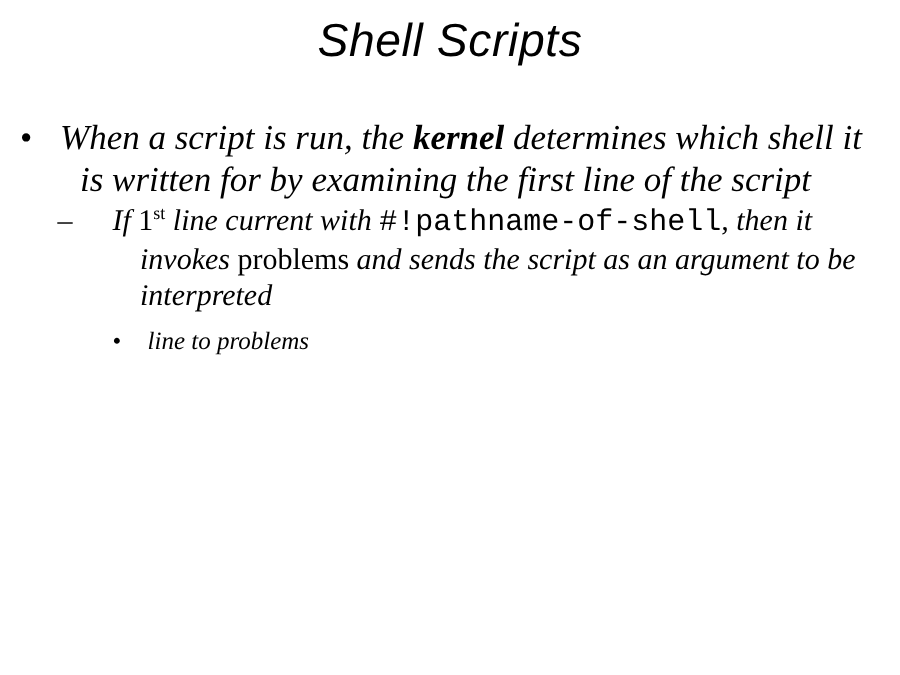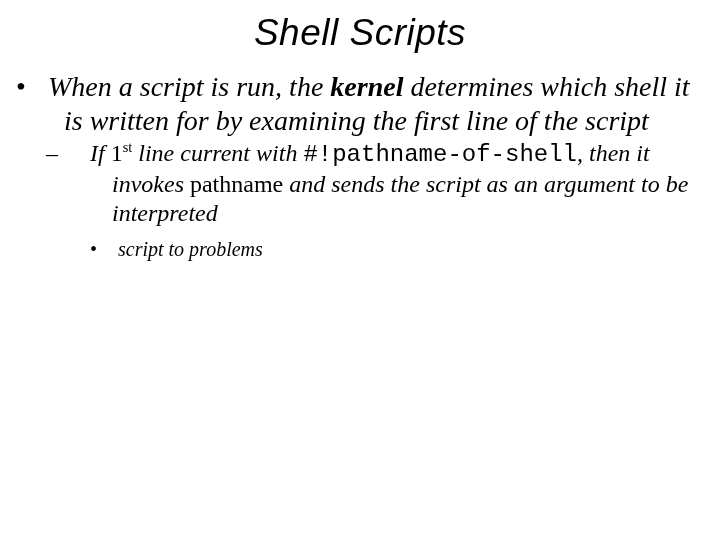--- a/index.html
+++ b/index.html
@@ -14,21 +14,21 @@
   }
   .slide {
     padding: 12px 28px 0 28px;
   }
   .title {
     text-align: center;
     font-family: Impact, 'Arial Black', sans-serif;
     font-style: italic;
     font-size: 37px;
     letter-spacing: 0.5px;
-    margin-bottom: 16px;
+    margin-bottom: 40px;
     font-weight: 500;
   }
   .l1 {
     font-size: 28px;
     font-style: italic;
     margin-left: 20px;
     text-indent: -16px;
     padding-left: 16px;
     line-height: 1.2;
   }
@@ -86,21 +86,21 @@
 
 <div class="slide">
 
   <div class="title">Shell Scripts</div>
 
   <div class="l1">
     <span class="bullet">•</span><span>When a script is run, the </span><span class="bold">kernel</span><span> determines which shell it is written for by examining the first line of the script</span>
   </div>
 
   <div class="l2">
-    <span class="dash">–</span><span>If </span><span class="roman">1</span><span class="roman sup">st</span><span> line current with </span><span class="code">#!pathname-of-shell</span><span>, then it invokes </span><span class="roman">pathname</span><span> and sends the script as an argument to be interpreted</span>
+    <span class="dash">–</span><span>If </span><span class="roman">1</span><span class="roman sup">st</span><span> line current with </span><span class="code">#!pathname-of-shell</span><span>, then it invokes </span><span class="roman">problems</span><span> and sends the script as an argument to be interpreted</span>
   </div>
 
 
   <div class="l3">
-    <span class="bullet">•</span><span>script to problems</span>
+    <span class="bullet">•</span><span>line to problems</span>
   </div>
 
 </div>
 
 </body></html>

